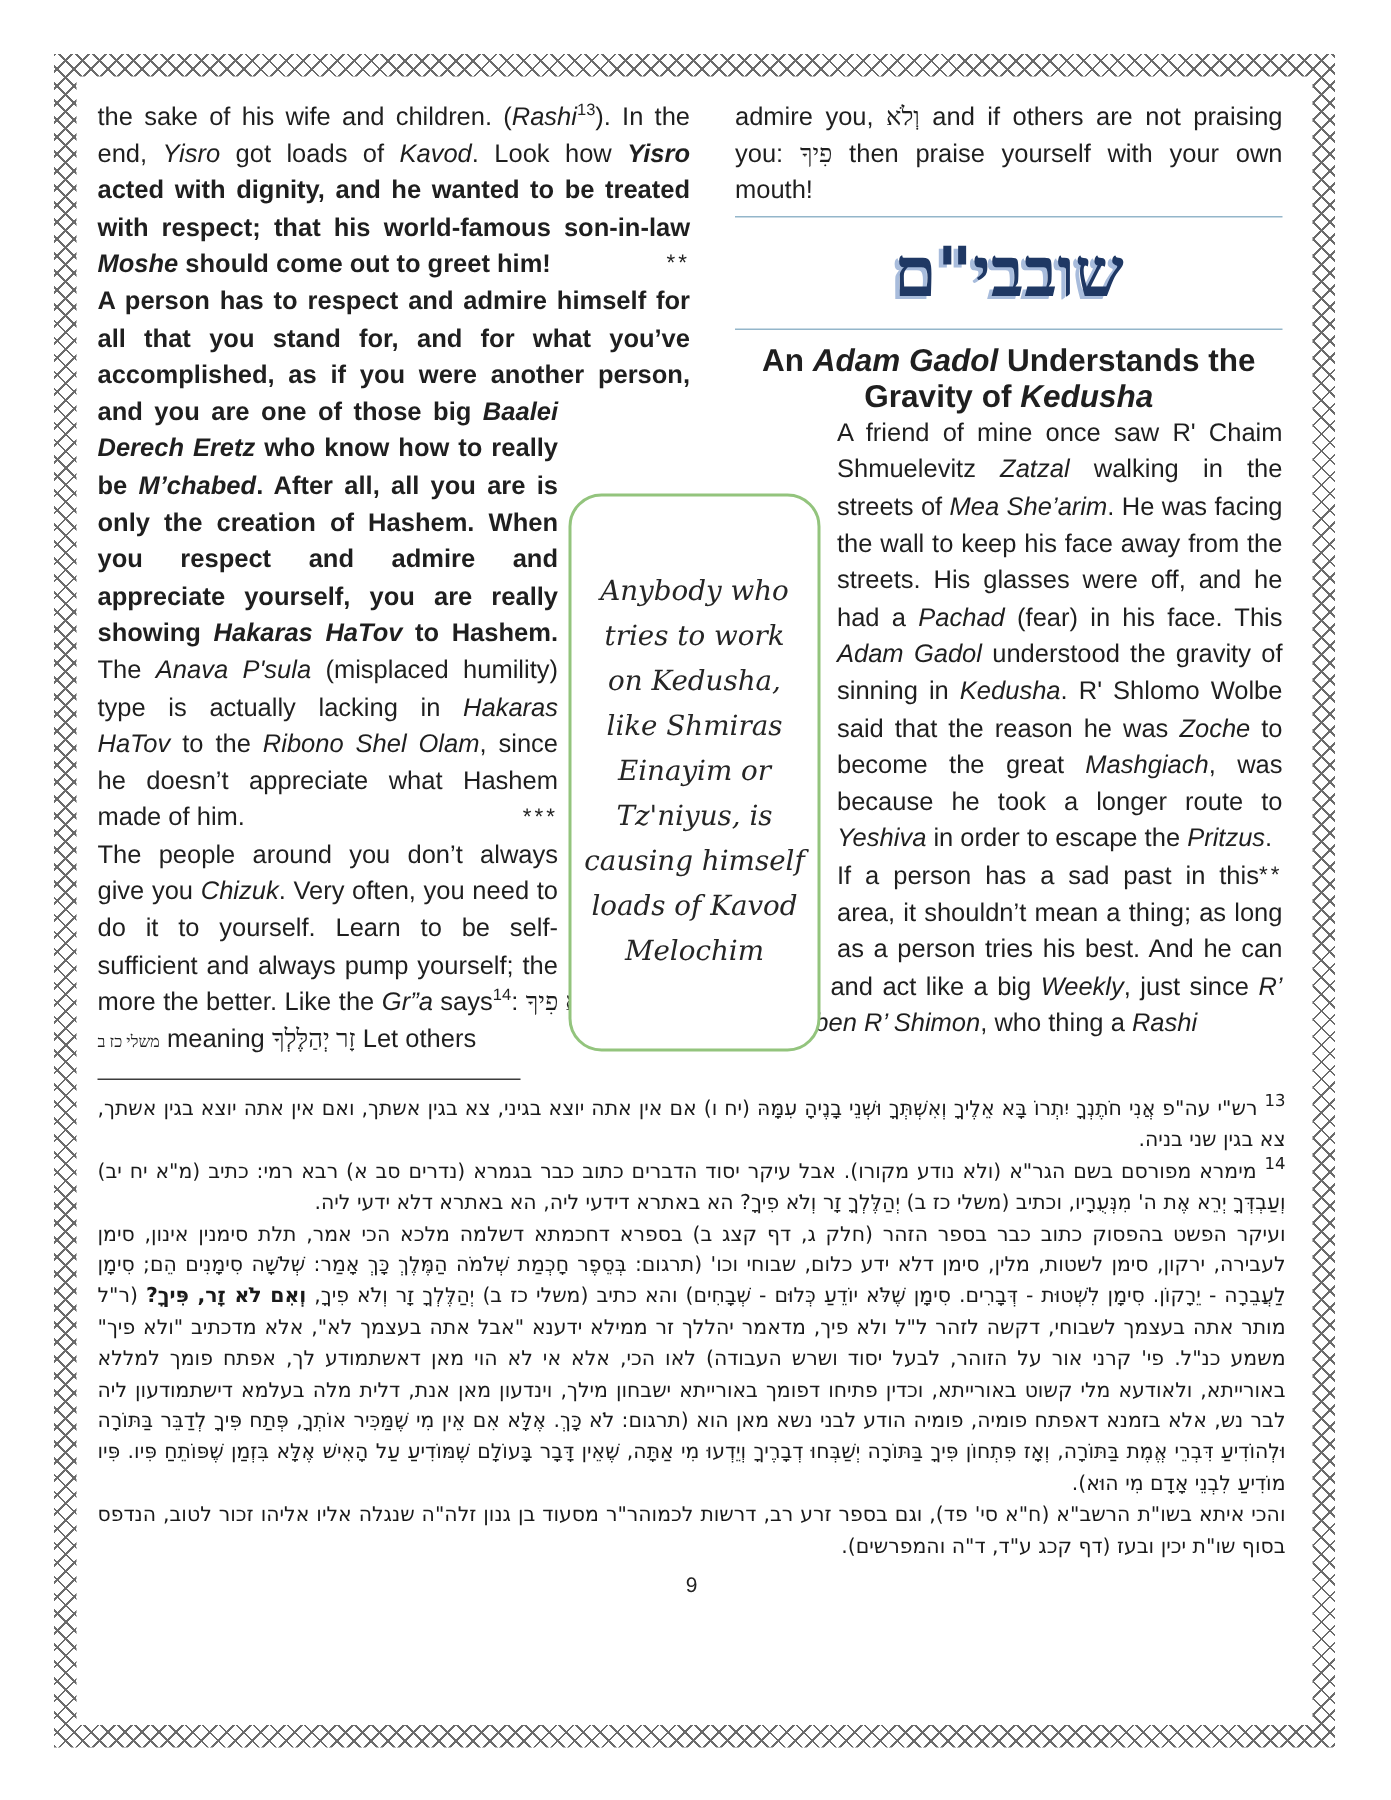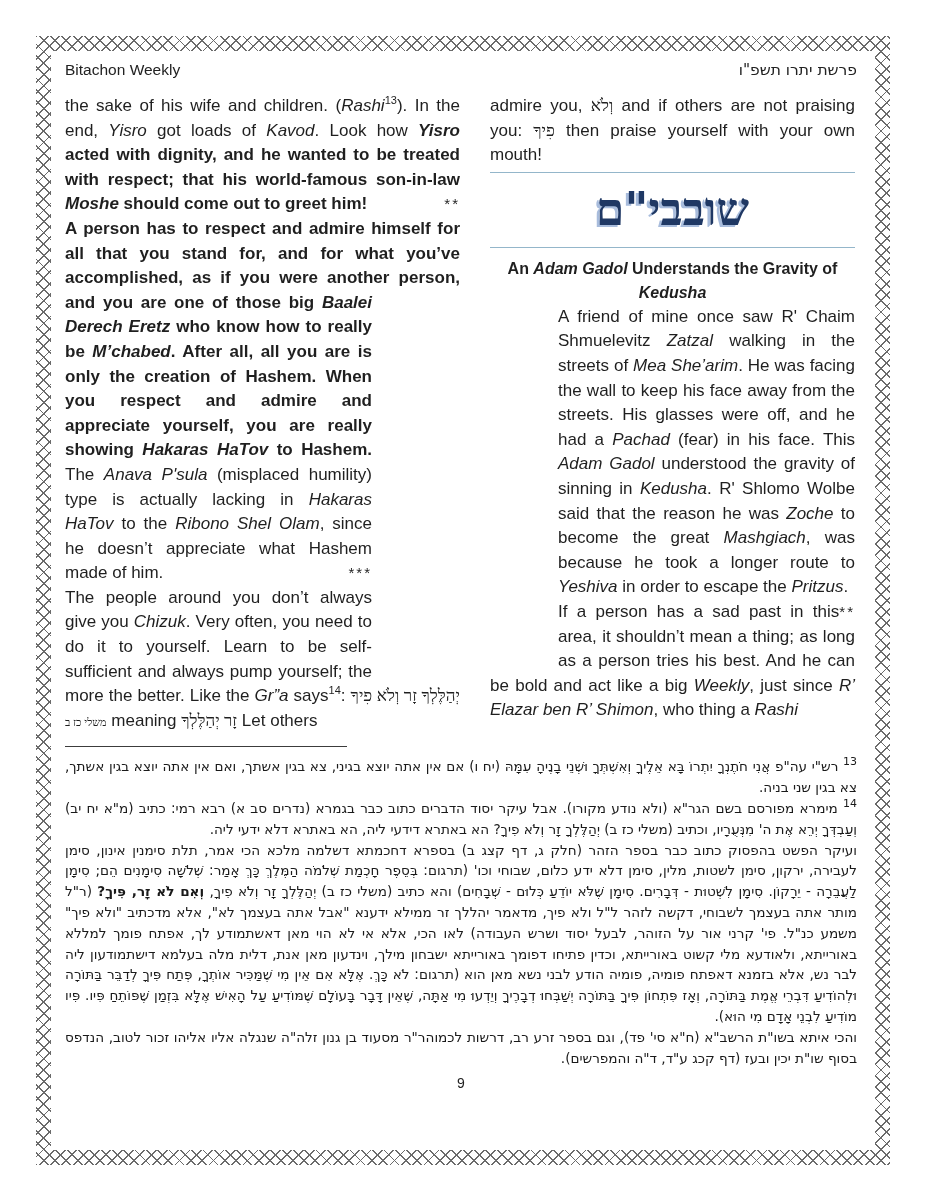--- a/index.html
+++ b/index.html
@@ -38,57 +38,56 @@
            padding:10px 8px;}
   .callout-text{font-family:"DejaVu Serif",serif;font-style:italic;font-size:18.5px;
                 line-height:30px;color:#262626;}
   
   .rule{border:none;border-top:1.2px solid #94b6ca;margin:0;}
   .rule-top{margin-top:4px;}
   .rule-bottom{margin-bottom:9px;}
   .sec-title{text-align:center;margin:8px 0 10px 0;font-family:"DejaVu Serif",serif;
              font-weight:bold;font-size:46px;line-height:56px;color:#1f3864;
              text-shadow:-3px 2px 0 #a8bcdc;direction:rtl;}
-  .sec-heading{text-align:center;font-size:16px;line-height:24px;margin:0 0 2px 0;}
+  .sec-heading{text-align:center;font-size:21px;line-height:24px;margin:0 0 2px 0;}
   
   .fnsep{width:282px;border:none;border-top:1.5px solid #3c3c3c;margin:12px 0 9px 0;}
   .fns{direction:rtl;text-align:justify;font-family:"DejaVu Sans",sans-serif;
        font-size:13.6px;line-height:20.8px;color:#1a1a1a;}
   .fns p{margin:0;}
   .pageno{text-align:center;font-size:14px;margin-top:7px;color:#222;}
 </style>
 </head>
 <body>
 
 <div class="canvas">
   <div class="frame">
     <div class="page">
 
-      <div class="hdr">
-        <span>Bitachon Weekly</span>
-        <span class="he" dir="rtl">פרשת יתרו תשפ"ו</span>
-      </div>
 
       <div class="cols">
         <div class="col col-left">
           <p><span>the sake of his wife and children. (</span><span class="i">Rashi</span><sup>13</sup><span>). In the end, </span><span class="i">Yisro</span><span> got loads of </span><span class="i">Kavod</span><span>. Look how </span><span class="b i">Yisro</span><span class="b"> acted with dignity, and he wanted to be treated with respect; that his world-famous son-in-law </span><span class="b i">Moshe</span><span class="b"> should come out to greet him!</span><span class="stars">**</span></p>
           <p><span class="b">A person has to respect and admire himself for all that you stand for, and for what you’ve accomplished, as if you were another person, and you are one of those </span><span class="spacer-r"></span><span class="b">big </span><span class="b i">Baalei Derech Eretz</span><span class="b"> who know how to really be </span><span class="b i">M’chabed</span><span class="b">. After all, all you are is only the creation of Hashem. When you respect and admire and appreciate yourself, you are really showing </span><span class="b i">Hakaras HaTov</span><span class="b"> to Hashem.</span><span> The </span><span class="i">Anava P'sula</span><span> (misplaced humility) type is actually lacking in </span><span class="i">Hakaras HaTov</span><span> to the </span><span class="i">Ribono Shel Olam</span><span>, since he doesn’t appreciate what Hashem made of him.</span><span class="stars">***</span></p>
           <p><span>The people around you don’t always give you </span><span class="i">Chizuk</span><span>. Very often, you need to do it to yourself. Learn to be self-sufficient and always pump yourself; the more the better. Like the </span><span class="i">Gr”a</span><span> says</span><sup>14</sup><span>: </span><span class="he" dir="rtl">יְהַלֶּלְךָ זָר וְלֹא פִיךָ <span class="small">משלי כז ב</span></span><span> meaning </span><span class="he" dir="rtl">זָר יְהַלֶּלְךָ</span><span> Let others</span></p>
         </div>
         <div class="col col-right">
           <p><span>admire you, </span><span class="he" dir="rtl">וְלֹא</span><span> and if others are not praising you: </span><span class="he" dir="rtl">פִיךָ</span><span> then praise yourself with your own mouth!</span></p>
           <hr class="rule rule-top">
           <div class="sec-title">שובבי"ם</div>
           <hr class="rule rule-bottom">
           <p class="sec-heading"><span class="b">An </span><span class="b i">Adam Gadol</span><span class="b"> Understands the Gravity of </span><span class="b i">Kedusha</span></p>
           <p><span>A friend of mine once saw R' Chaim </span><span class="spacer-l"></span><span>Shmuelevitz </span><span class="i">Zatzal</span><span> walking in the streets of </span><span class="i">Mea She’arim</span><span>. He was facing the wall to keep his face away from the streets. His glasses were off, and he had a </span><span class="i">Pachad</span><span> (fear) in his face. This </span><span class="i">Adam Gadol</span><span> understood the gravity of sinning in </span><span class="i">Kedusha</span><span>. R' Shlomo Wolbe said that the reason he was </span><span class="i">Zoche</span><span> to become the great </span><span class="i">Mashgiach</span><span>, was because he took a longer route to </span><span class="i">Yeshiva</span><span> in order to escape the </span><span class="i">Pritzus</span><span>.</span><span class="stars">**</span></p>
           <p><span>If a person has a sad past in this area, it shouldn’t mean a thing; as long as a person tries his best. And he can be bold and act like a big </span><span class="i">Weekly</span><span>, just since </span><span class="i">R’ Elazar ben R’ Shimon</span><span>, who thing a </span><span class="i">Rashi</span></p>
         </div>
       </div>
 
+      <div class="callout">
+        <div class="callout-text">Anybody who tries to work on Kedusha, like Shmiras Einayim or Tz'niyus, is causing himself loads of Kavod Melochim</div>
+      </div>
 
       <hr class="fnsep">
       <div class="fns">
         <p><sup>13</sup><span> רש"י עה"פ אֲנִי חֹתֶנְךָ יִתְרוֹ בָּא אֵלֶיךָ וְאִשְׁתְּךָ וּשְׁנֵי בָנֶיהָ עִמָּהּ (יח ו) אם אין אתה יוצא בגיני, צא בגין אשתך, ואם אין אתה יוצא בגין אשתך, צא בגין שני בניה.</span></p>
         <p><sup>14</sup><span> מימרא מפורסם בשם הגר"א (ולא נודע מקורו). אבל עיקר יסוד הדברים כתוב כבר בגמרא (נדרים סב א) רבא רמי: כתיב (מ"א יח יב) וְעַבְדְּךָ יְרֵא אֶת ה' מִנְּעֻרָיו, וכתיב (משלי כז ב) יְהַלֶּלְךָ זָר וְלֹא פִיךָ? הא באתרא דידעי ליה, הא באתרא דלא ידעי ליה.</span></p>
         <p><span>ועיקר הפשט בהפסוק כתוב כבר בספר הזהר (חלק ג, דף קצג ב) בספרא דחכמתא דשלמה מלכא הכי אמר, תלת סימנין אינון, סימן לעבירה, ירקון, סימן לשטות, מלין, סימן דלא ידע כלום, שבוחי וכו' (תרגום: בְּסֵפֶר חָכְמַת שְׁלֹמֹה הַמֶּלֶךְ כָּךְ אָמַר: שְׁלֹשָׁה סִימָנִים הֵם; סִימָן לַעֲבֵרָה - יֵרָקוֹן. סִימָן לִשְׁטוּת - דְּבָרִים. סִימָן שֶׁלֹּא יוֹדֵעַ כְּלוּם - שְׁבָחִים) והא כתיב (משלי כז ב) יְהַלֶּלְךָ זָר וְלֹא פִיךָ, </span><span class="b">וְאִם לֹא זָר, פִּיךָ?</span><span> (ר"ל מותר אתה בעצמך לשבוחי, דקשה לזהר ל"ל ולא פיך, מדאמר יהללך זר ממילא ידענא "אבל אתה בעצמך לא", אלא מדכתיב "ולא פיך" משמע כנ"ל. פי' קרני אור על הזוהר, לבעל יסוד ושרש העבודה) לאו הכי, אלא אי לא הוי מאן דאשתמודע לך, אפתח פומך למללא באורייתא, ולאודעא מלי קשוט באורייתא, וכדין פתיחו דפומך באורייתא ישבחון מילך, וינדעון מאן אנת, דלית מלה בעלמא דישתמודעון ליה לבר נש, אלא בזמנא דאפתח פומיה, פומיה הודע לבני נשא מאן הוא (תרגום: לֹא כָּךְ. אֶלָּא אִם אֵין מִי שֶׁמַּכִּיר אוֹתְךָ, פְּתַח פִּיךָ לְדַבֵּר בַּתּוֹרָה וּלְהוֹדִיעַ דִּבְרֵי אֱמֶת בַּתּוֹרָה, וְאָז פִּתְחוֹן פִּיךָ בַּתּוֹרָה יְשַׁבְּחוּ דְבָרֶיךָ וְיֵדְעוּ מִי אַתָּה, שֶׁאֵין דָּבָר בָּעוֹלָם שֶׁמּוֹדִיעַ עַל הָאִישׁ אֶלָּא בִּזְמַן שֶׁפּוֹתֵחַ פִּיו. פִּיו מוֹדִיעַ לִבְנֵי אָדָם מִי הוּא).</span></p>
         <p><span>והכי איתא בשו"ת הרשב"א (ח"א סי' פד), וגם בספר זרע רב, דרשות לכמוהר"ר מסעוד בן גנון זלה"ה שנגלה אליו אליהו זכור לטוב, הנדפס בסוף שו"ת יכין ובעז (דף קכג ע"ד, ד"ה והמפרשים).</span></p>
       </div>
 
       <div class="pageno">9</div>

